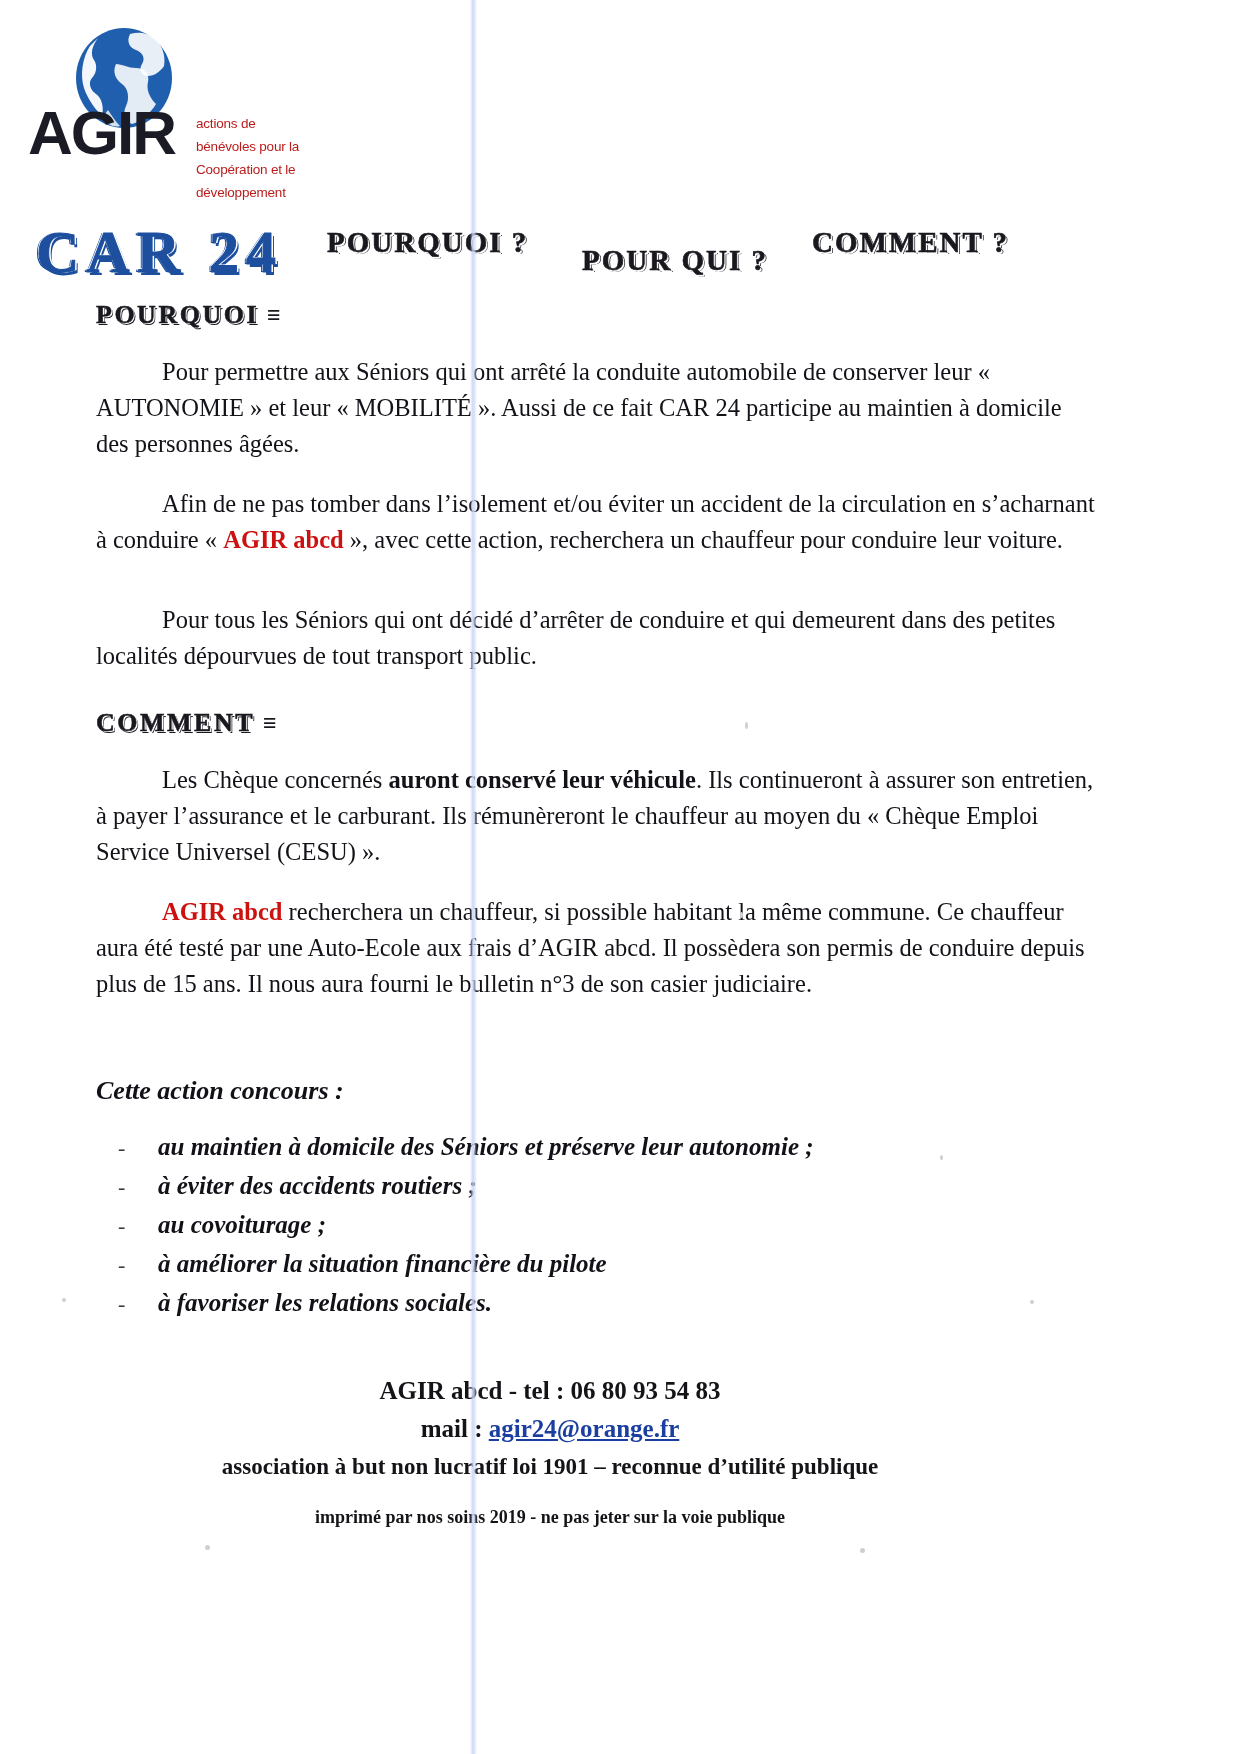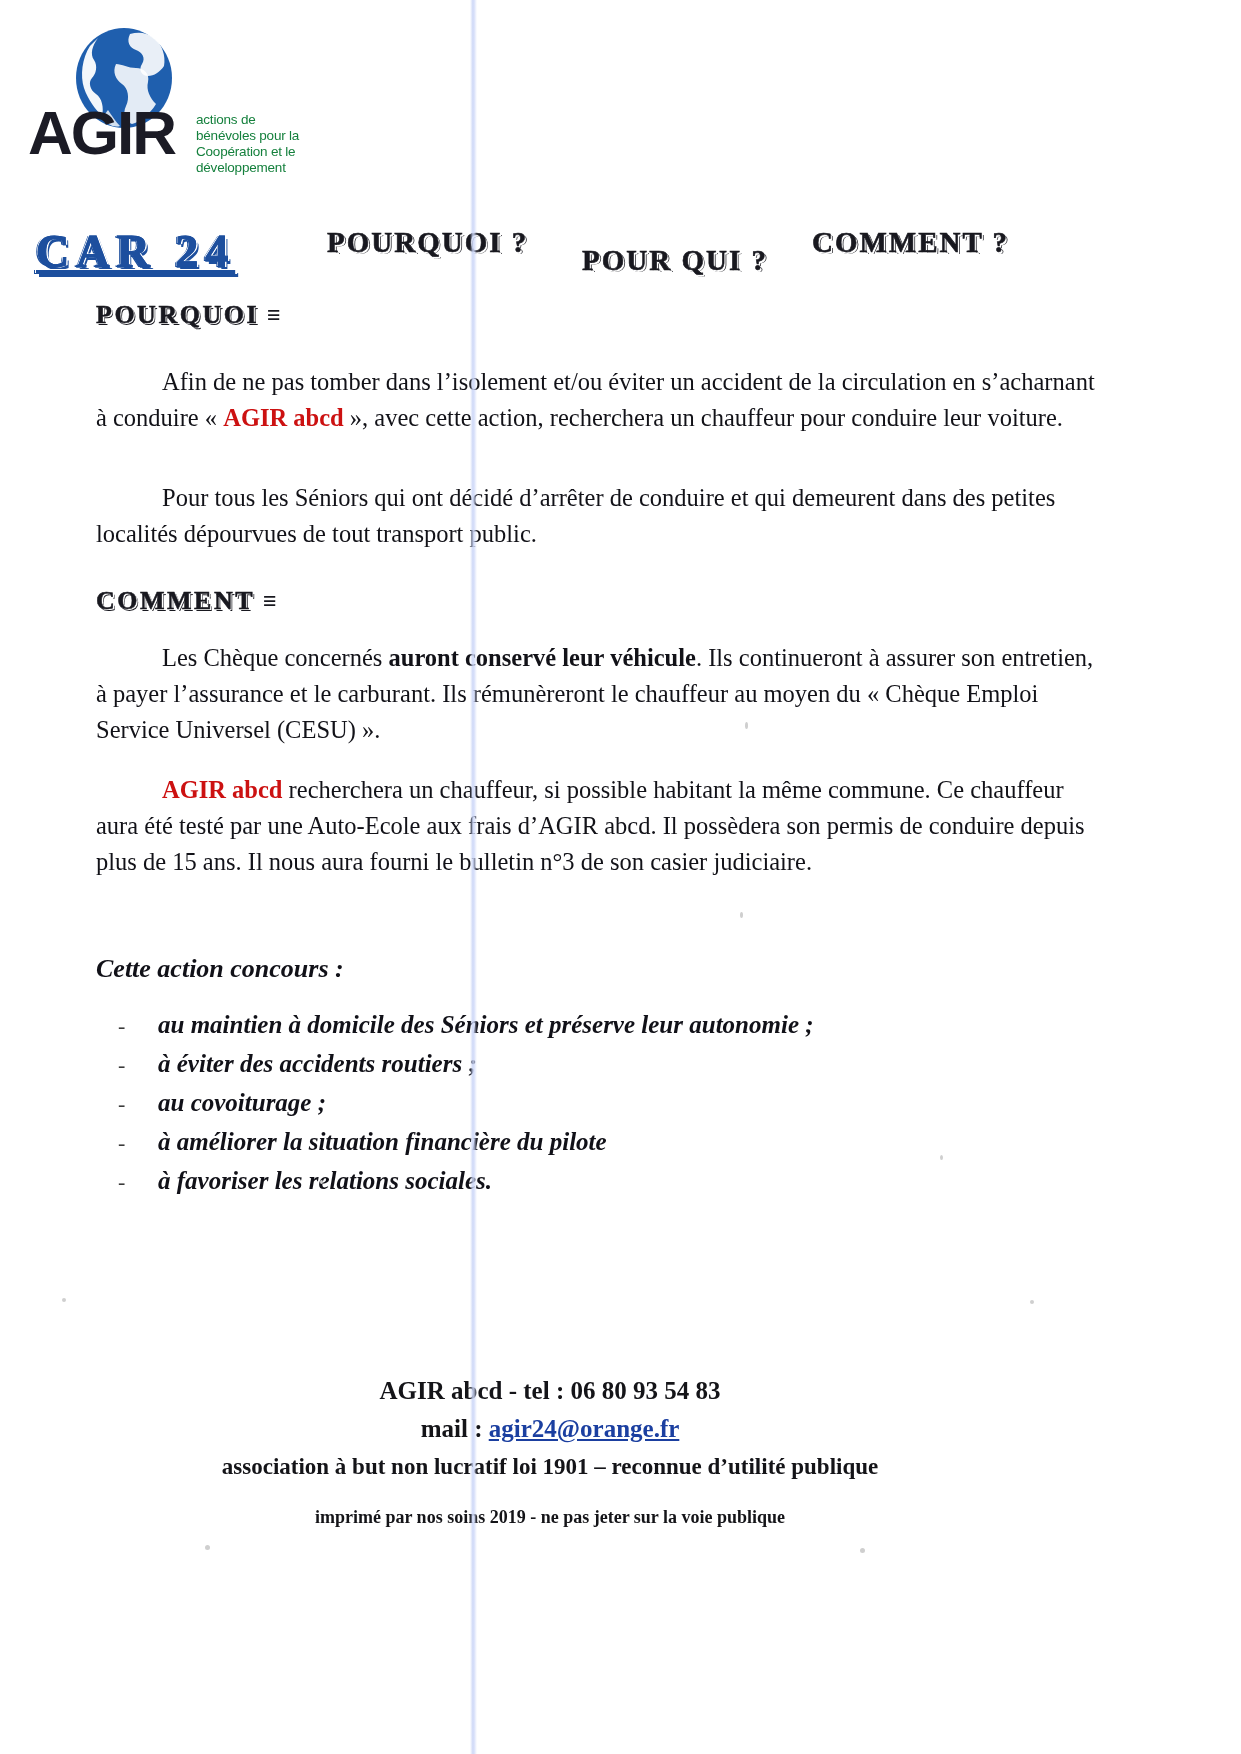--- a/index.html
+++ b/index.html
@@ -70,22 +70,22 @@
     letter-spacing: -2px;
     color: #1b1b25;
     line-height: 1;
   }
   .logo-tag {
     position: absolute;
     left: 168px;
     top: 88px;
     font-family: "Liberation Sans", "DejaVu Sans", sans-serif;
     font-size: 13.5px;
-    line-height: 16px;
-    color: #15803d;
+    line-height: 23px;
+    color: #b91c1c;
     letter-spacing: -0.2px;
     white-space: pre-line;
   }
 
   
   .title-row {
     position: absolute;
     left: 0;
     top: 208px;
     width: 1060px;
@@ -93,30 +93,29 @@
   }
   .deco {
     font-family: "Liberation Serif", "DejaVu Serif", serif;
     font-weight: bold;
     letter-spacing: 2px;
     position: absolute;
     white-space: nowrap;
   }
   .car24 {
     left: 36px;
-    top: 17px;
-    font-size: 46px;
+    top: 10px;
+    font-size: 60px;
     color: #1d4f9e;
     letter-spacing: 7px;
     text-shadow:
       2px 0 0 #ffffff,
       -1px -1px 0 #ffffff,
       3px 3px 0 #1d4f9e,
       -2px 0 0 #1d4f9e;
-    text-decoration: underline;
     -webkit-text-stroke: 1px #1d4f9e;
   }
   .q1 { left: 327px; top: 18px; font-size: 29px; color: #18181f;
         -webkit-text-stroke: 0.6px #18181f;
         text-shadow: 1.5px 1.5px 0 #ffffff, 2.2px 2.2px 0 #18181f; }
   .q2 { left: 582px; top: 36px; font-size: 29px; color: #18181f;
         -webkit-text-stroke: 0.6px #18181f;
         text-shadow: 1.5px 1.5px 0 #ffffff, 2.2px 2.2px 0 #18181f; }
   .q3 { left: 812px; top: 18px; font-size: 29px; color: #18181f;
         -webkit-text-stroke: 0.6px #18181f;
@@ -276,20 +275,21 @@
     <div class="deco q2">POUR QUI ?</div>
     <div class="deco q3">COMMENT ?</div>
   </div>
 
   <div class="content">
 
     <div class="section-head">
       <span>POURQUOI</span><span class="eq">≡</span>
     </div>
     <div class="gap-sm"></div>
+    <p class="para">Pour permettre aux Séniors qui ont  arrêté la conduite automobile de conserver leur « AUTONOMIE » et leur « MOBILITÉ ». Aussi de ce fait CAR 24 participe au maintien à domicile des personnes âgées.</p>
     <div class="gap-sm"></div>
     <p class="para"><span>Afin de ne pas tomber dans l’isolement et/ou éviter un accident de la circulation en s’acharnant à conduire « </span><span class="agir-red">AGIR abcd</span><span> », avec cette action, recherchera un chauffeur pour conduire leur voiture.</span></p>
 
     <div class="gap-md"></div>
 
     <div class="gap-sm"></div>
     <p class="para">Pour tous les Séniors qui ont décidé d’arrêter de conduire et qui demeurent dans des petites localités dépourvues de tout transport public.</p>
 
     <div class="gap-md"></div>
 

